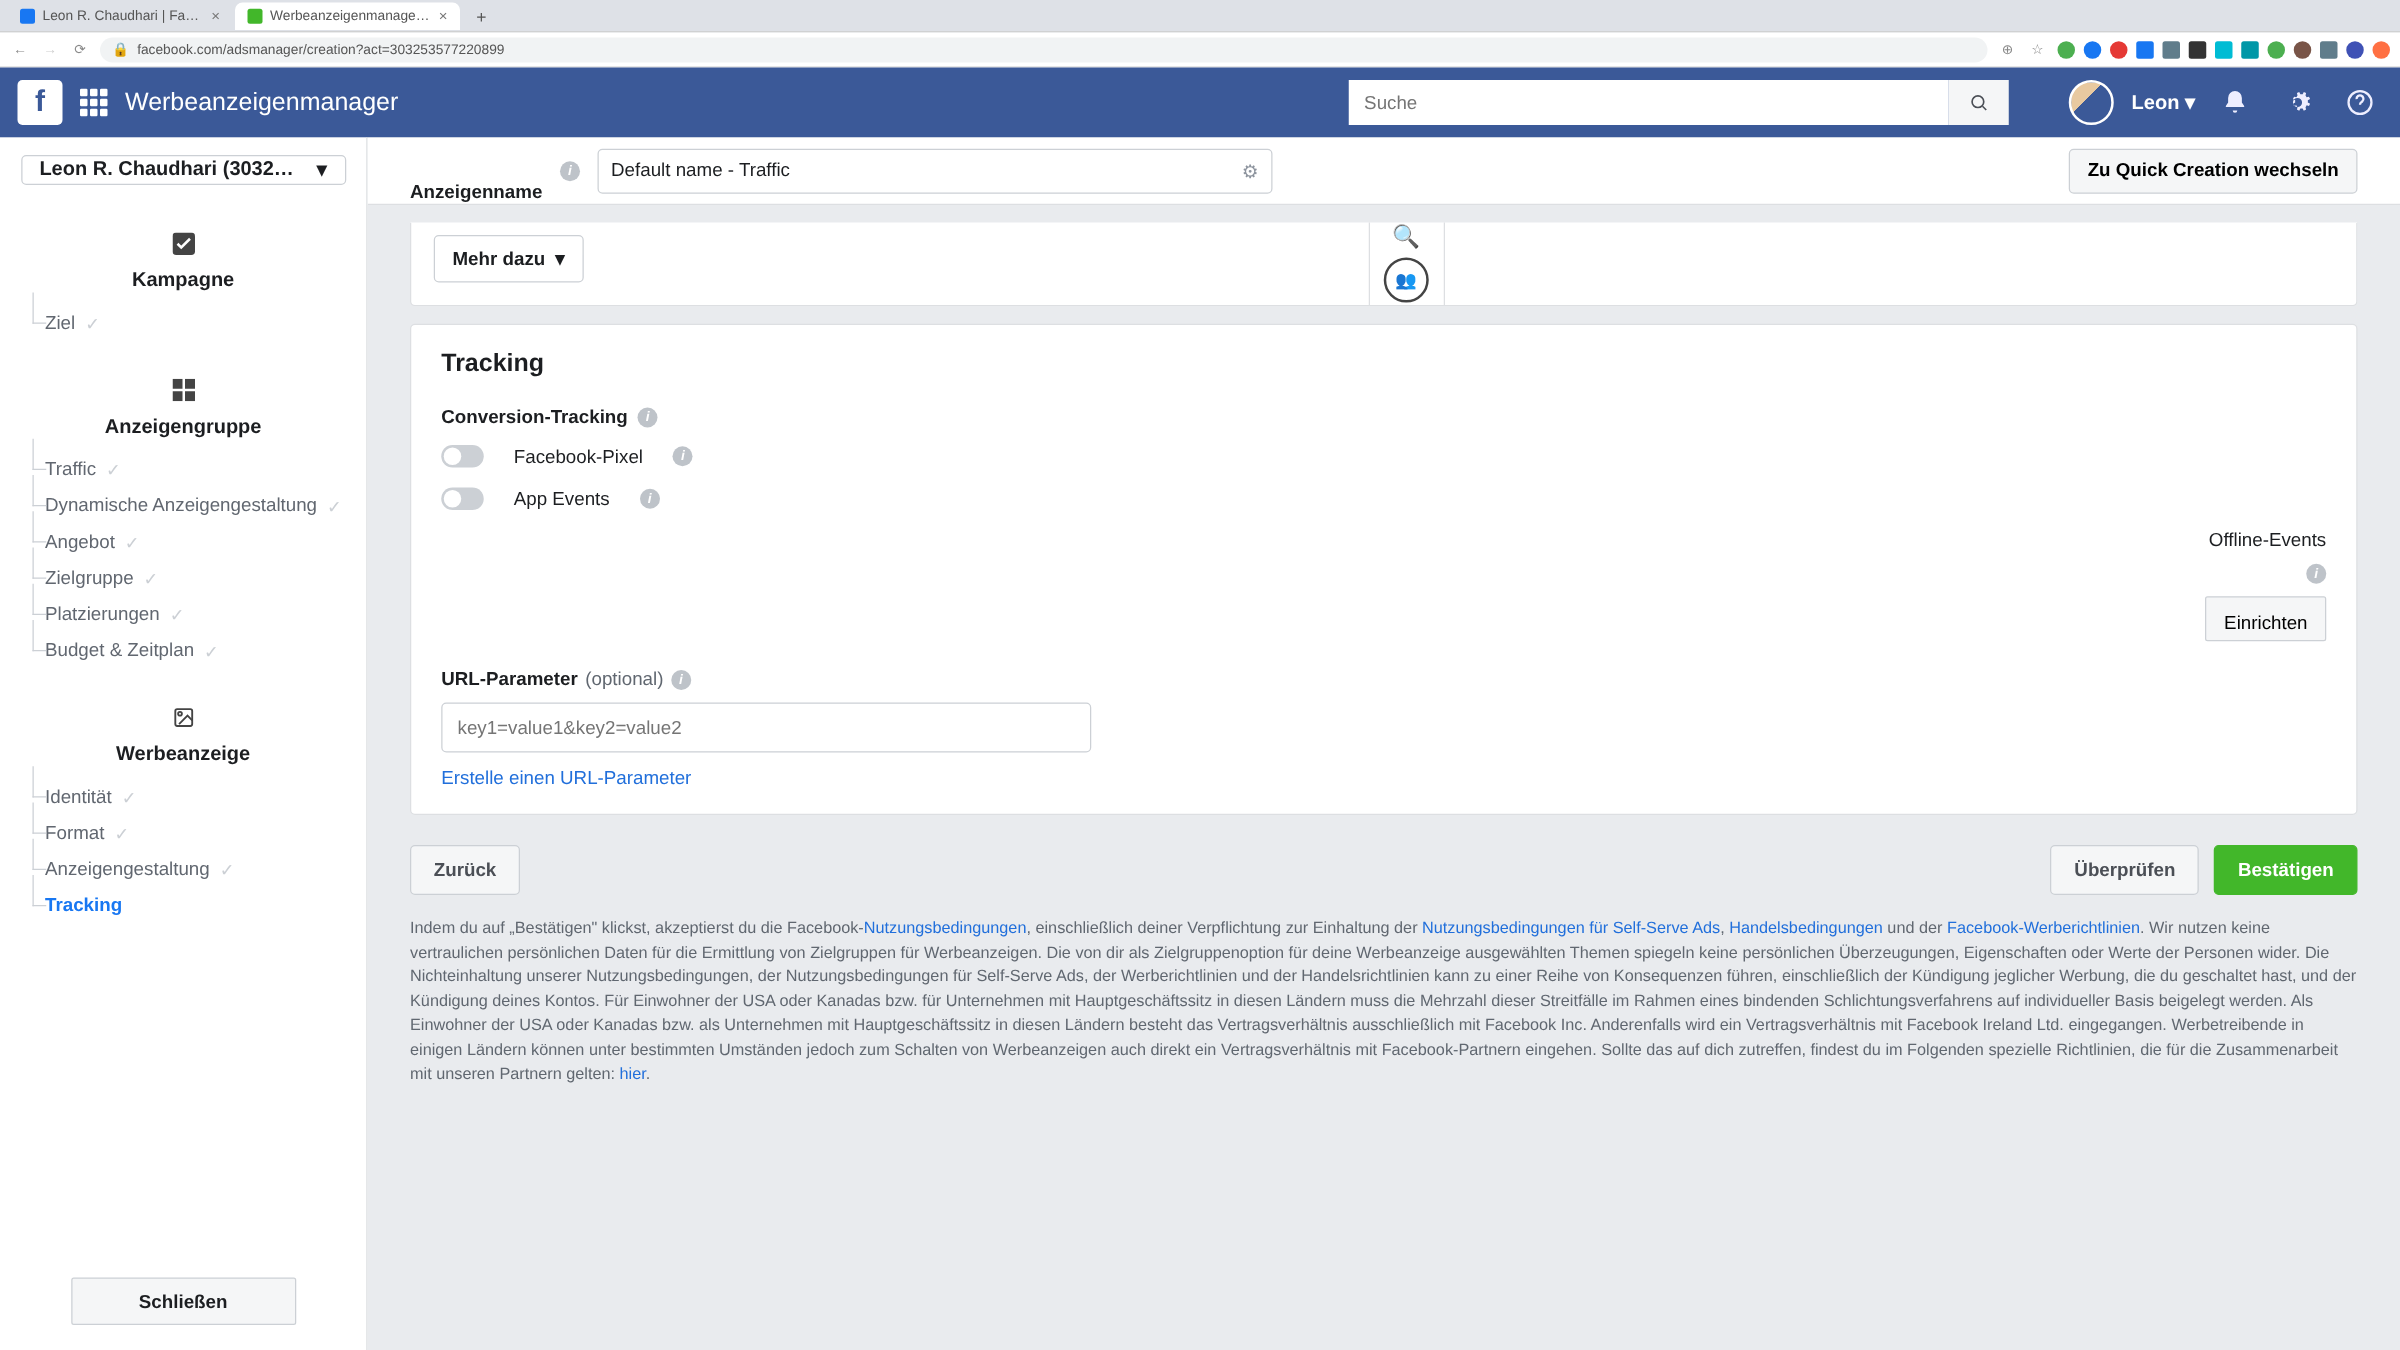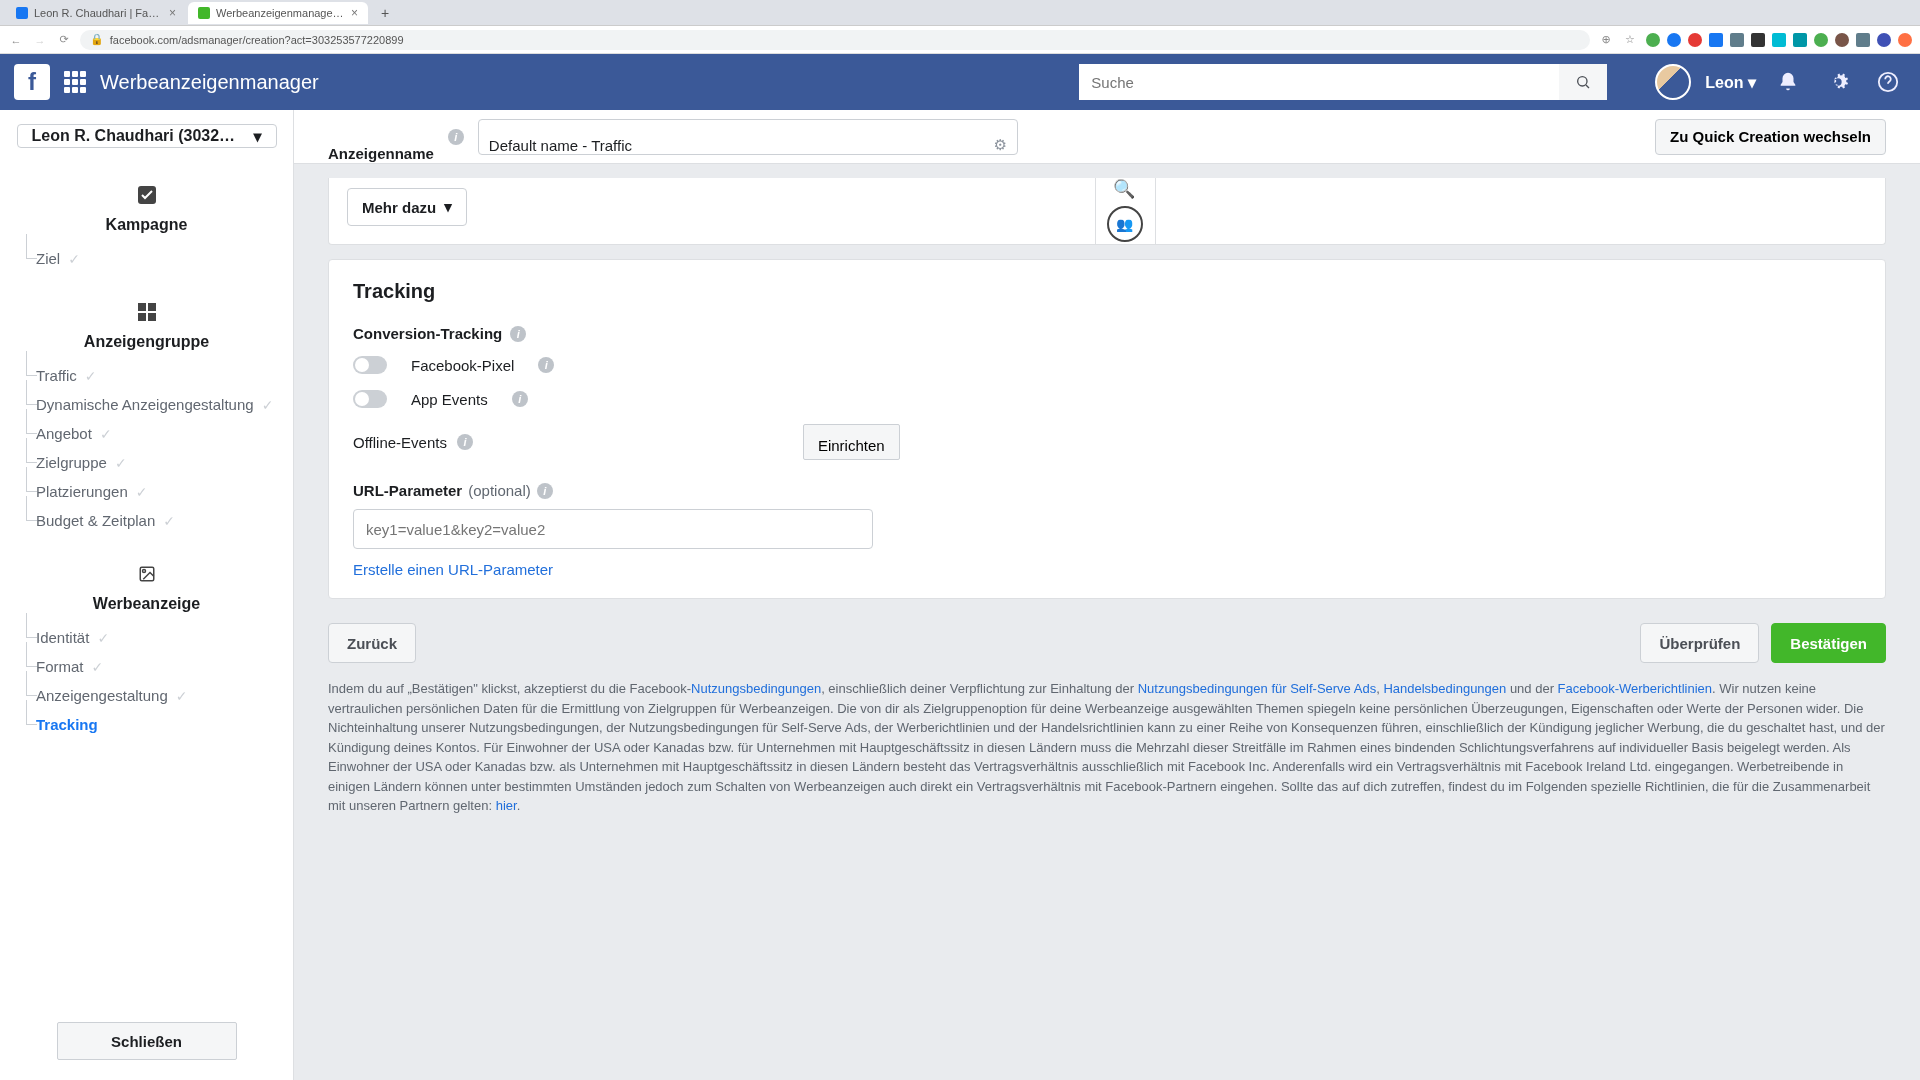--- a/index.html
+++ b/index.html
@@ -42,41 +42,41 @@
 .nav-sub::before { content: ''; position: absolute; left: 26px; top: -10px; bottom: 50%; width: 10px; border-left: 1px solid #ccd0d5; border-bottom: 1px solid #ccd0d5; }
 .nav-sub.active { color: #1877f2; font-weight: bold; border-left: 3px solid #3b5998; margin-left: -3px; }
 .check { color: #ccd0d5; font-size: 14px; }
 .close-btn-wrap { margin-top: auto; padding: 20px; }
 .close-btn { width: 180px; height: 38px; margin: 0 auto; display: flex; align-items: center; justify-content: center; font-size: 15px; font-weight: bold; background: #f5f6f7; border: 1px solid #ccd0d5; border-radius: 2px; }
 
 .content { flex: 1; background: #e9ebee; overflow: hidden; display: flex; flex-direction: column; }
 .content-header { height: 54px; background: #fff; border-bottom: 1px solid #dddfe2; display: flex; align-items: center; padding: 0 34px; gap: 14px; }
 .ch-label { font-size: 15px; font-weight: bold; margin-top: 34px; }
 .info-icon { width: 16px; height: 16px; border-radius: 50%; background: #bec3c9; color: #fff; display: inline-flex; align-items: center; justify-content: center; font-size: 11px; font-weight: bold; font-style: italic; }
-.name-input { flex: 0 0 540px; height: 36px; border: 1px solid #ccd0d5; border-radius: 4px; padding: 0 10px; font-size: 15px; display: flex; align-items: flex-end; justify-content: space-between; }
+.name-input { flex: 0 0 540px; height: 36px; border: 1px solid #ccd0d5; border-radius: 4px; padding: 0 10px; font-size: 15px; display: flex; align-items: center; justify-content: space-between; }
 .gear { color: #8d949e; }
 .quick-btn { height: 36px; padding: 0 14px; border: 1px solid #ccd0d5; border-radius: 4px; font-size: 15px; font-weight: bold; background: #f5f6f7; }
 
 .scroll-area { flex: 1; padding: 0 34px 20px; overflow-y: auto; }
 .card { background: #fff; border: 1px solid #dddfe2; border-radius: 4px; margin-top: 14px; }
 .cta-card { display: flex; }
 .cta-left { flex: 1; padding: 0 18px 18px; border-right: 1px solid #dddfe2; }
 .cta-btn { height: 38px; padding: 0 14px; display: inline-flex; align-items: center; gap: 8px; border: 1px solid #ccd0d5; border-radius: 4px; font-size: 15px; font-weight: bold; margin-top: 10px; }
 .cta-side { width: 60px; display: flex; flex-direction: column; align-items: center; border-right: 1px solid #dddfe2; }
 .side-circ { width: 36px; height: 36px; border: 2px solid #444; border-radius: 50%; display: flex; align-items: center; justify-content: center; margin-top: 6px; font-size: 14px; }
 .cta-right { flex: 1; }
 
 .tracking-card { padding: 20px 24px; }
 .section-h { font-size: 20px; font-weight: bold; margin-bottom: 22px; }
 .subsection { font-size: 15px; font-weight: bold; color: #1c1e21; display: flex; align-items: center; gap: 8px; margin-bottom: 14px; }
 .toggle-row { display: flex; align-items: center; gap: 24px; margin: 8px 0 16px; }
 .toggle { width: 34px; height: 18px; border-radius: 10px; background: #ccd0d5; position: relative; }
 .toggle::after { content: ''; position: absolute; left: 2px; top: 2px; width: 14px; height: 14px; border-radius: 50%; background: #fff; }
 .toggle-label { font-size: 15px; }
-.offline-row { display: flex; align-items: center; gap: 10px; margin: 16px 0 22px; }
+.offline-row { display: flex; align-items: flex-end; gap: 10px; margin: 16px 0 22px; flex-direction: column; }
 .offline-row .lbl { font-size: 15px; }
 .setup-btn { margin-left: auto; height: 36px; padding: 12px 14px; border: 1px solid #ccd0d5; background: #f5f6f7; font-size: 15px; font-weight: normal; border-radius: 2px; }
 .url-lbl { font-size: 15px; font-weight: bold; display: flex; align-items: center; gap: 6px; margin-bottom: 10px; }
 .optional { font-weight: normal; color: #606770; }
 .url-input { width: 520px; height: 40px; border: 1px solid #ccd0d5; border-radius: 4px; padding: 0 12px; font-size: 15px; }
 .url-link { color: #216fdb; font-size: 15px; margin-top: 12px; display: inline-block; }
 
 .footer-btns { display: flex; align-items: center; margin: 24px 0 16px; gap: 12px; }
 .btn { height: 40px; padding: 0 18px; border: 1px solid #ccd0d5; border-radius: 4px; font-size: 15px; font-weight: bold; background: #f5f6f7; color: #4b4f56; }
 .btn.primary { background: #42b72a; border-color: #42b72a; color: #fff; }

